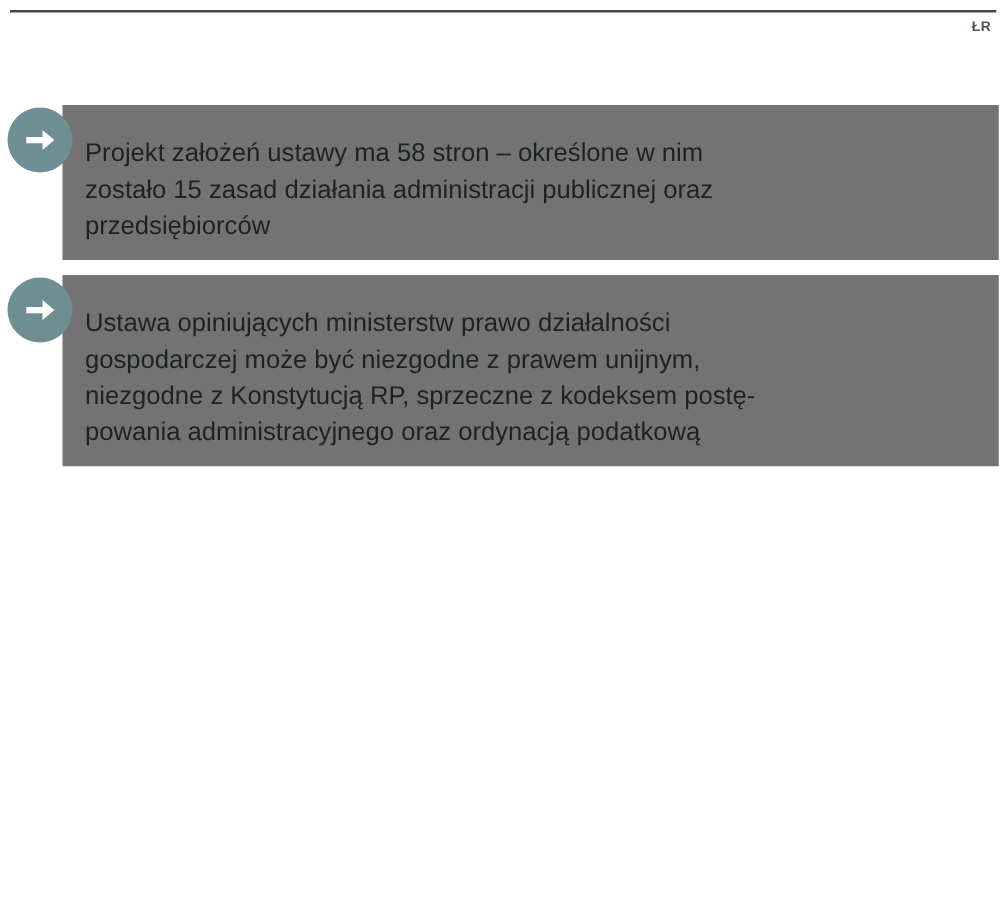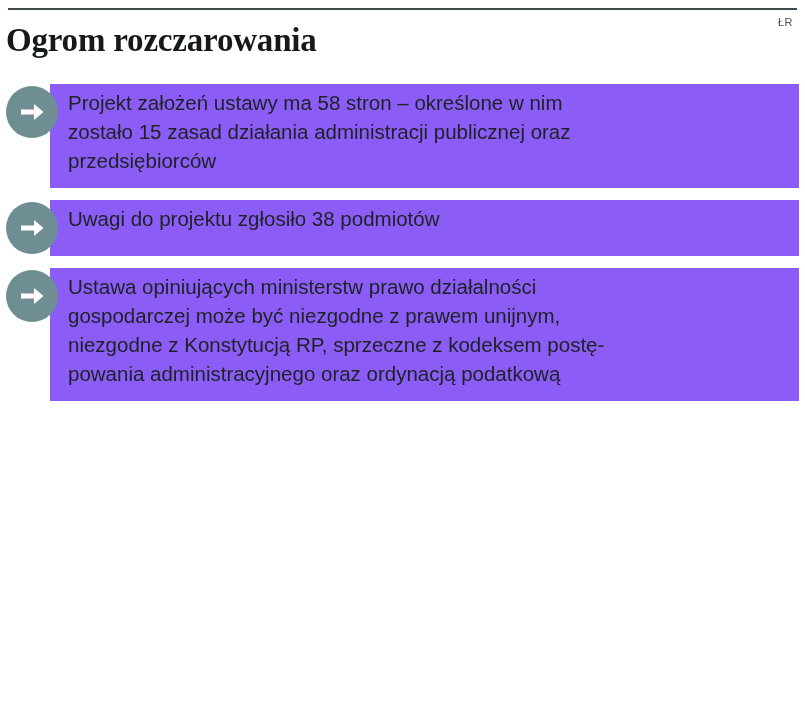--- a/index.html
+++ b/index.html
@@ -26,21 +26,21 @@
     right: 8px;
     top: 8px;
     height: 2px;
     background: #3f4a4e;
   }
   .credit {
     position: absolute;
     right: 12px;
     top: 16px;
     font-size: 11px;
-    font-weight: normal;
+    font-weight: bold;
     color: #4a5458;
     letter-spacing: 0.5px;
   }
   .title {
     position: absolute;
     left: 6px;
     top: 22px;
     margin: 0;
     font-family: "Liberation Serif", serif;
     font-weight: bold;
@@ -73,64 +73,55 @@
     z-index: 2;
   }
   .bullet-icon svg {
     position: absolute;
     left: 50%;
     top: 50%;
     transform: translate(-50%, -50%);
   }
   .item-text {
     flex: 1 1 auto;
-    background: #8b5cf6;
+    background: #737373;
     color: #1d2224;
     font-size: 20.5px;
     line-height: 29px;
-    padding: 4px 14px 13px 18px;
+    padding: 24px 14px 13px 18px;
     margin-left: -14px;
     box-sizing: border-box;
     white-space: pre-line;
     min-height: 56px;
   }
 </style>
 </head>
 <body>
 
 <div class="infographic">
 
   <div class="top-rule"></div>
 
   <div class="credit">ŁR</div>
 
-  <h1 class="title">Ogrom rozczarowania</h1>
 
   <div class="items">
 
     <div class="item">
       <span class="bullet-icon">
         <svg width="30" height="30" viewBox="0 0 30 30" aria-hidden="true">
           <path d="M4 12.5 H17 V7 L26.5 15 L17 23 V17.5 H4 Z" fill="#ffffff"></path>
         </svg>
       </span>
       <div class="item-text">Projekt założeń ustawy ma 58 stron – określone w nim
 zostało 15 zasad działania administracji publicznej oraz
 przedsiębiorców</div>
     </div>
 
 
-    <div class="item">
-      <span class="bullet-icon">
-        <svg width="30" height="30" viewBox="0 0 30 30" aria-hidden="true">
-          <path d="M4 12.5 H17 V7 L26.5 15 L17 23 V17.5 H4 Z" fill="#ffffff"></path>
-        </svg>
-      </span>
-      <div class="item-text">Uwagi do projektu zgłosiło 38 podmiotów</div>
-    </div>
 
 
     <div class="item">
       <span class="bullet-icon">
         <svg width="30" height="30" viewBox="0 0 30 30" aria-hidden="true">
           <path d="M4 12.5 H17 V7 L26.5 15 L17 23 V17.5 H4 Z" fill="#ffffff"></path>
         </svg>
       </span>
       <div class="item-text">Ustawa opiniujących ministerstw prawo działalności
 gospodarczej może być niezgodne z prawem unijnym,

